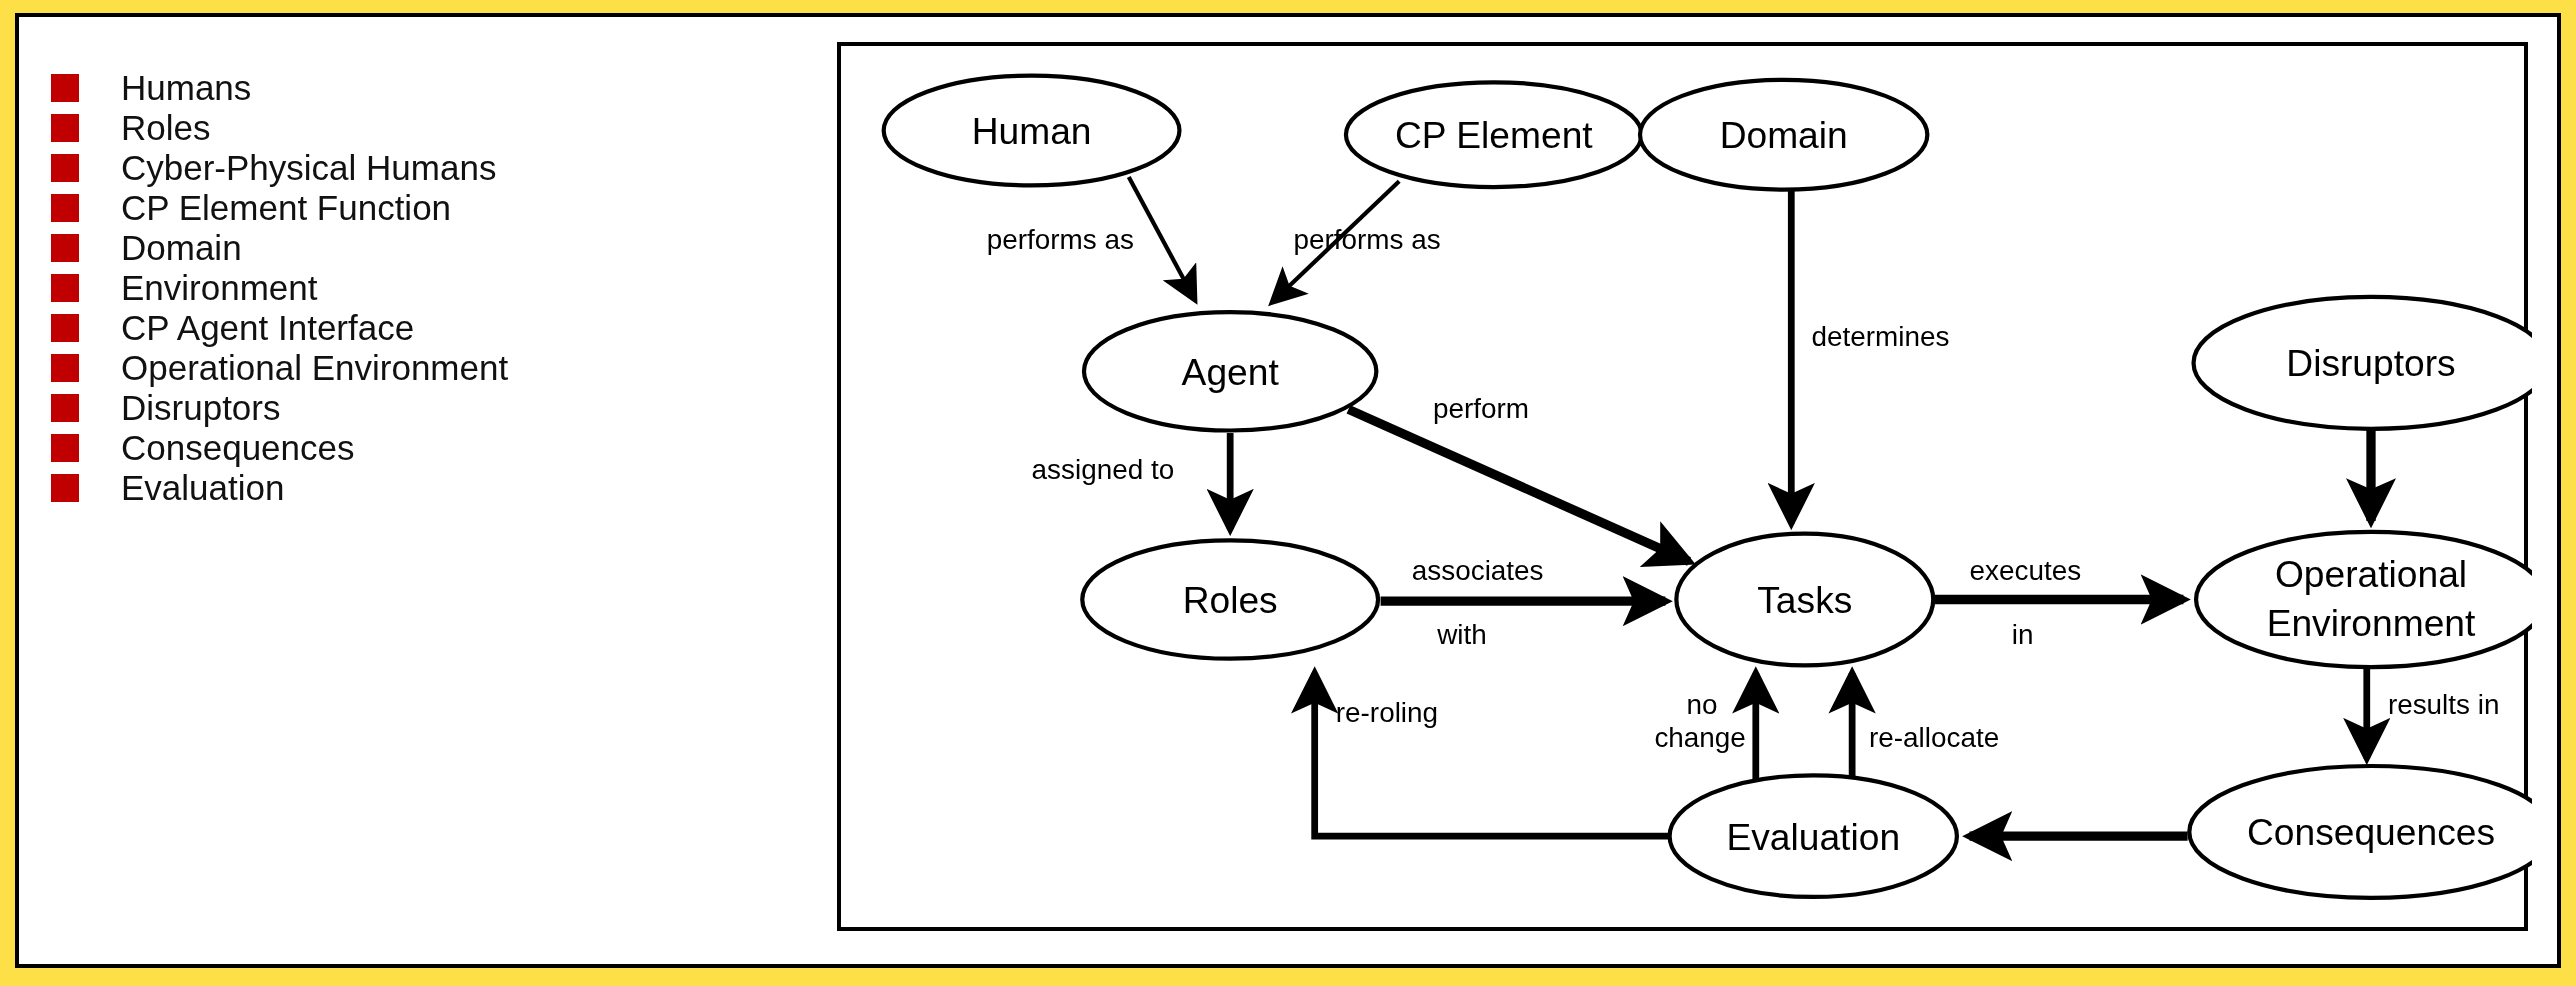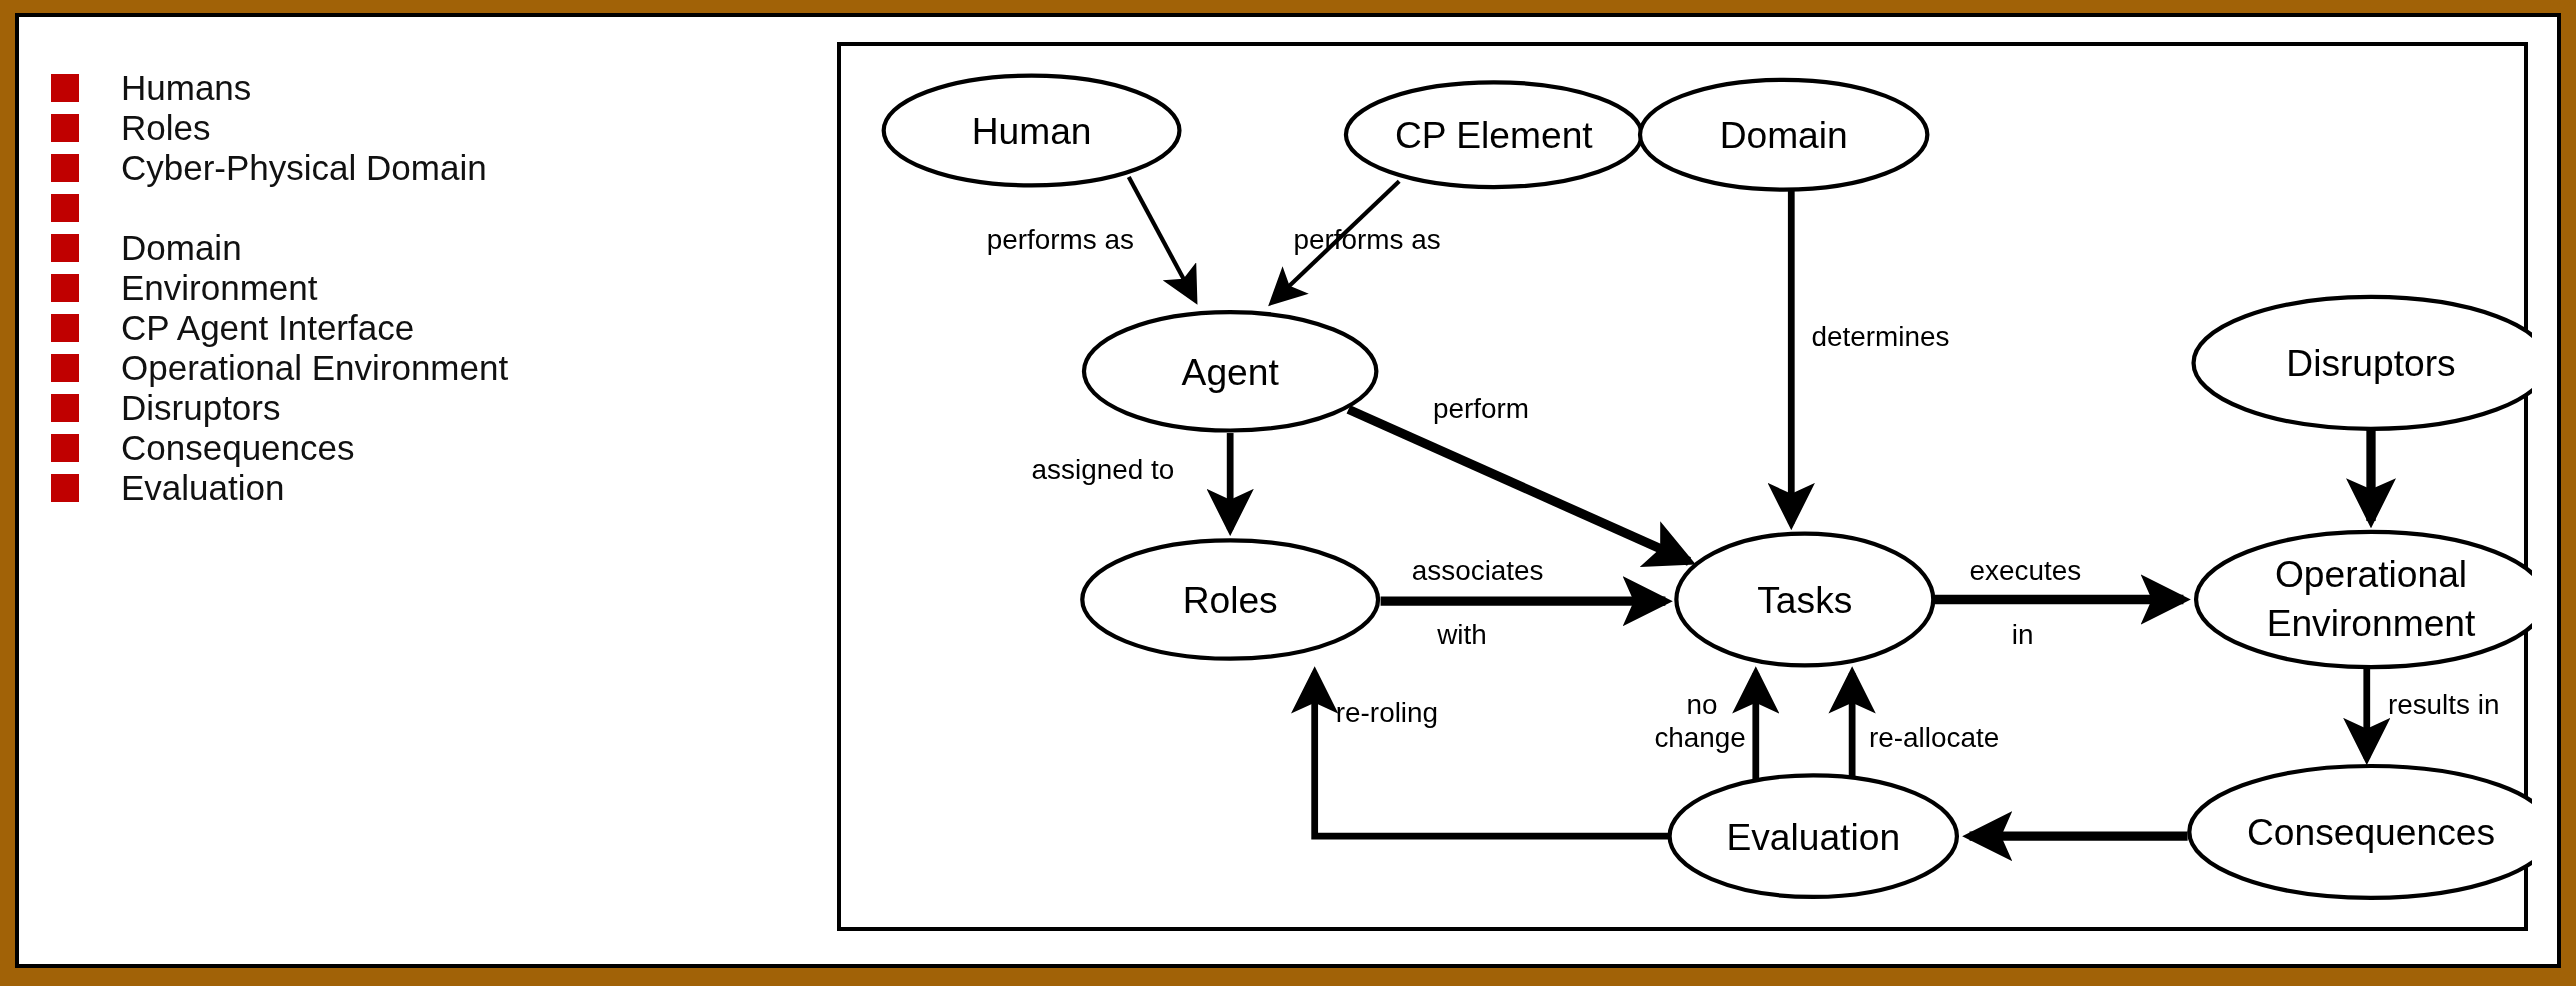--- a/index.html
+++ b/index.html
@@ -1,17 +1,17 @@
 <!DOCTYPE html>
 <html style="font-size:13.5px"><head>
 <meta charset="utf-8">
 <style>
   html,body{margin:0;padding:0;background:#ffffff;}
   body{font-family:"Liberation Sans",sans-serif;}
-  #page{position:relative;width:2576px;height:987px;background:#a16207;overflow:hidden;}
+  #page{position:relative;width:2576px;height:987px;background:#fde047;overflow:hidden;}
 
   
   #outer-frame{
     position:absolute;left:15px;top:12.7px;width:2546px;height:955px;
     border:4.2px solid #000;box-sizing:border-box;background:#fff;
   }
 
   
   #legend{
     position:absolute;left:51px;top:68px;width:744px;
@@ -57,24 +57,25 @@
     <div class="legend-row">
       <span class="legend-bullet" style="background: rgb(192, 0, 0);"></span>
       <span class="legend-label">Humans</span>
     </div>
     <div class="legend-row">
       <span class="legend-bullet" style="background: rgb(192, 0, 0);"></span>
       <span class="legend-label">Roles</span>
     </div>
     <div class="legend-row">
       <span class="legend-bullet" style="background: rgb(192, 0, 0);"></span>
-      <span class="legend-label">Cyber-Physical Domain</span>
-    </div>
-    <div class="legend-row">
-      <span class="legend-bullet" style="background: rgb(192, 0, 0);"></span>
+      <span class="legend-label">Cyber-Physical Humans</span>
+    </div>
+    <div class="legend-row">
+      <span class="legend-bullet" style="background: rgb(192, 0, 0);"></span>
+      <span class="legend-label">CP Element Function</span>
     </div>
     <div class="legend-row">
       <span class="legend-bullet" style="background: rgb(192, 0, 0);"></span>
       <span class="legend-label">Domain</span>
     </div>
     <div class="legend-row">
       <span class="legend-bullet" style="background: rgb(192, 0, 0);"></span>
       <span class="legend-label">Environment</span>
     </div>
     <div class="legend-row">

